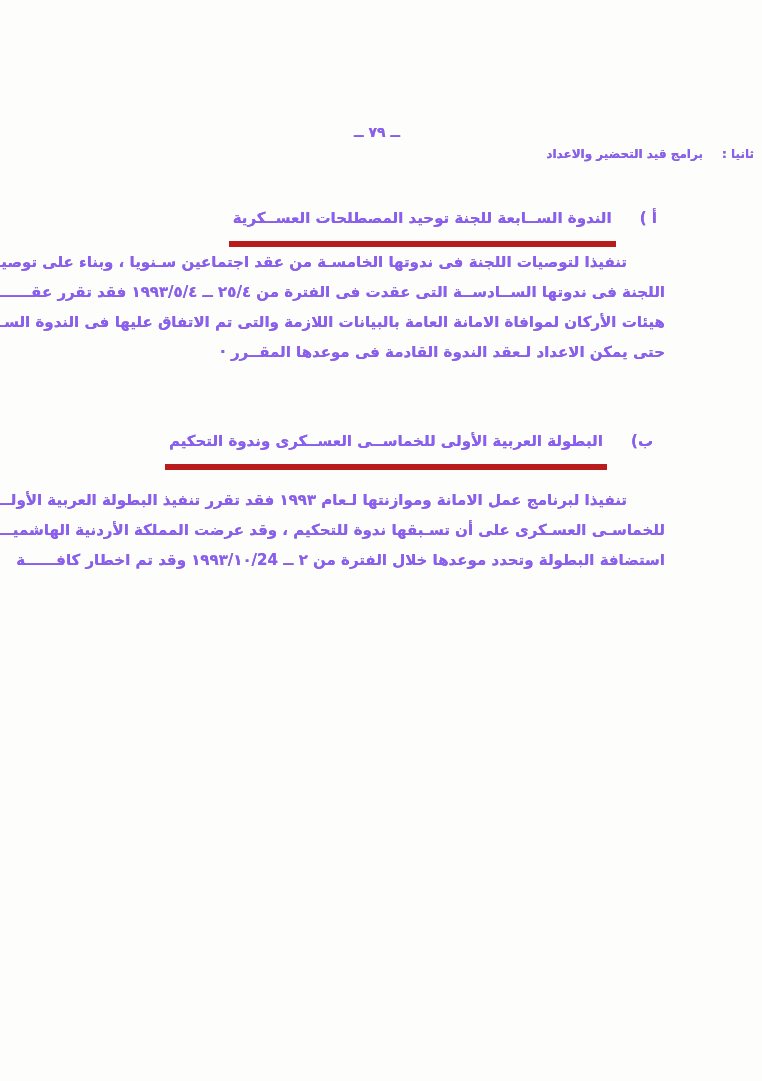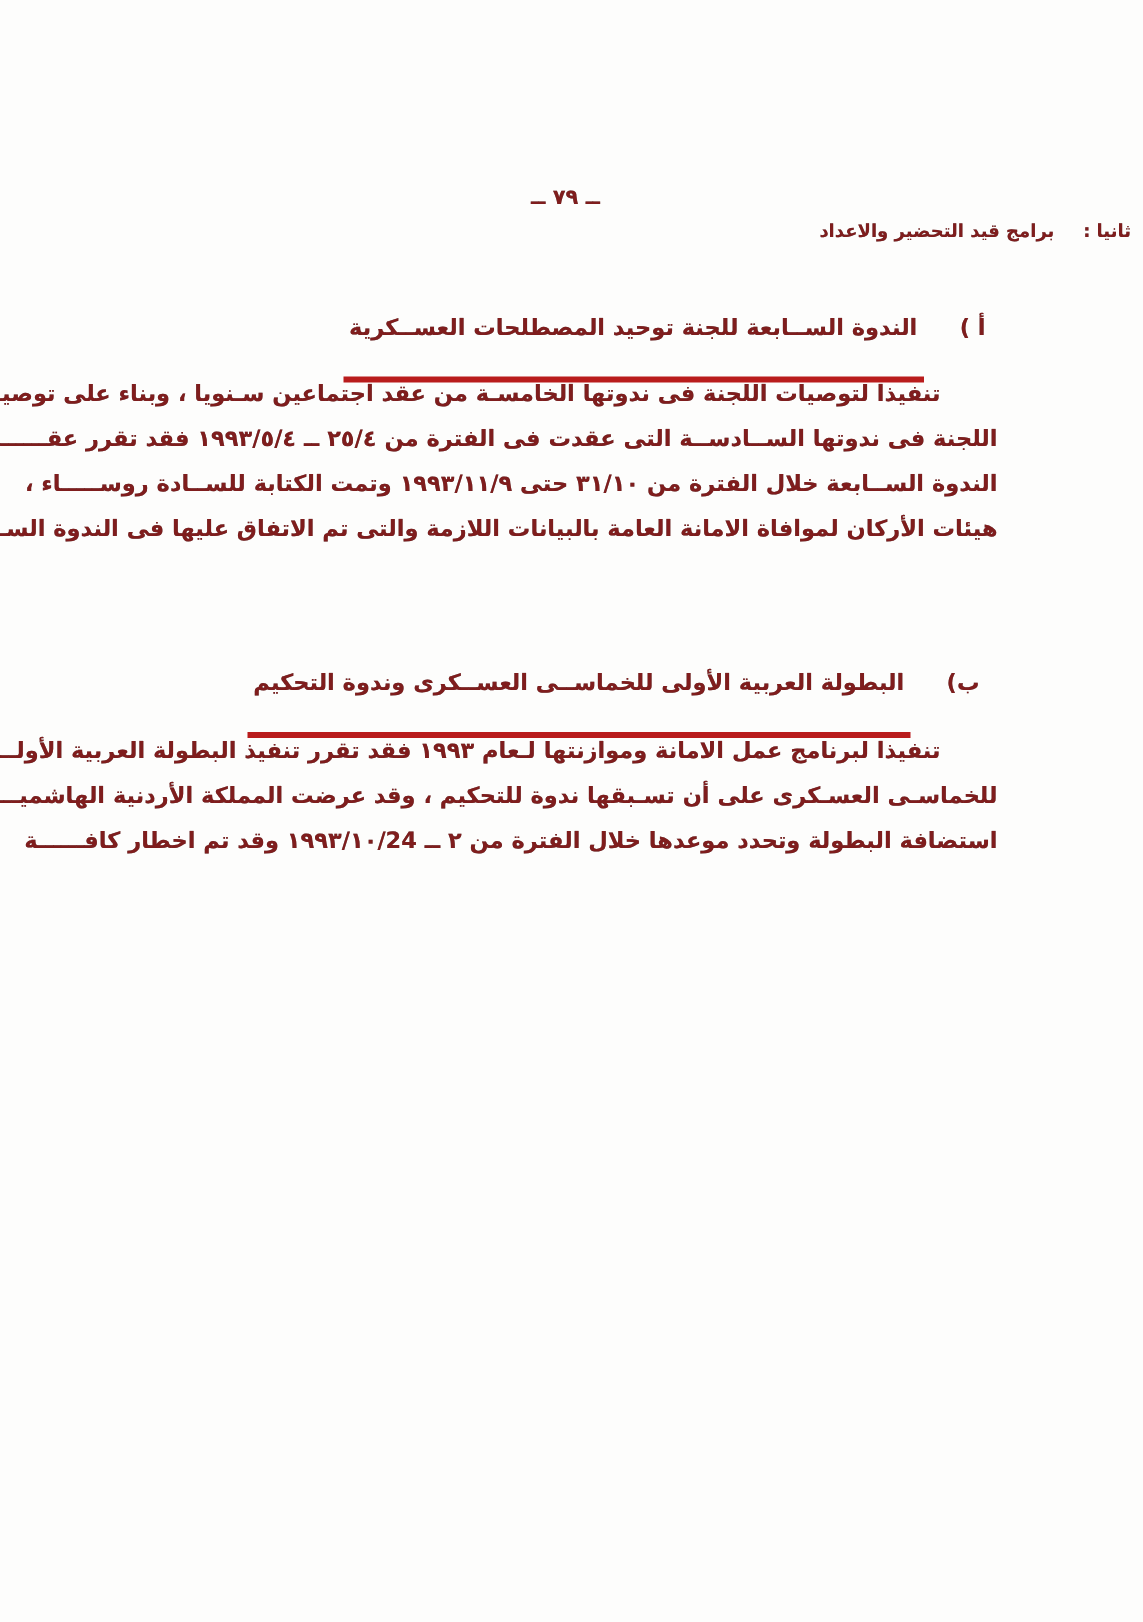--- a/index.html
+++ b/index.html
@@ -2,21 +2,21 @@
 <html lang="ar"><head>
 <meta charset="utf-8">
 <style>
   html,body{margin:0;padding:0;background:#e8e8e8;}
   .page{
     position:relative;
     width:762px;height:1081px;
     margin:0 auto;
     background:#fdfdfc;
     font-family:"DejaVu Sans", sans-serif;
-    color:#7f1d1d;
+    color:#8b5cf6;
     font-weight:700;
     overflow:hidden;
   }
   .pagenum{
     position:absolute;top:124px;left:0;width:762px;
     text-align:center;
     font-size:14px;
     letter-spacing:2px;
     transform:translateX(-4px);
   }
@@ -27,27 +27,27 @@
     white-space:nowrap;
   }
   .hdr-title{margin-right:15px;}
   .sub{
     position:absolute;
     direction:rtl;unicode-bidi:embed;
     font-size:15px;
     white-space:nowrap;
   }
   .sub-a{top:209px;right:105px;}
-  .sub-b{top:446px;right:109px;}
+  .sub-b{top:432px;right:109px;}
   .sub .marker{display:inline-block;vertical-align:top;}
   .sub .subtitle{
     display:inline-block;
     margin-right:19px;
-    padding:0 4px 24px 4px;
-    border-bottom:4px solid #b91c1c;
+    padding:0 4px 14px 4px;
+    border-bottom:6px solid #b91c1c;
   }
   .para{
     position:absolute;right:97px;left:20px;
     direction:rtl;unicode-bidi:embed;
     font-size:15px;
   }
   .para-a{top:249px;}
   .para-b{top:487px;}
   .para .line{
     height:30px;line-height:27px;
@@ -71,22 +71,22 @@
   </div>
 
   <div class="sub sub-a">
     <span class="marker">أ )</span>
     <span class="subtitle">الندوة الســابعة للجنة توحيد المصطلحات العســكرية</span>
   </div>
 
   <div class="para para-a">
     <div class="line first">تنفيذا لتوصيات اللجنة فى ندوتها الخامسـة من عقد اجتماعين سـنويا ،  وبناء على توصيــــات</div>
     <div class="line">اللجنة فى ندوتها الســادســة التى عقدت فى الفترة من ٢٥/٤ ــ ١٩٩٣/٥/٤ فقد تقرر عقــــــد</div>
-    <div class="line">الندوة الســابعة خلال الفترة من ٣١/١٠ حتى ١٩٩٣/١١/٩ وتمت الكتابة للســادة روســـــاء ،</div>
     <div class="line">هيئات الأركان لموافاة الامانة العامة بالبيانات اللازمة والتى تم الاتفاق عليها فى الندوة الســابقـــــة</div>
+    <div class="line">حتى يمكن الاعداد لـعقد الندوة القادمة فى موعدها المقــرر ·</div>
   </div>
 
   <div class="sub sub-b">
     <span class="marker">ب)</span>
     <span class="subtitle">البطولة العربية الأولى للخماســى العســكرى وندوة التحكيم</span>
   </div>
 
   <div class="para para-b">
     <div class="line first">تنفيذا لبرنامج عمل الامانة وموازنتها لـعام ١٩٩٣ فقد تقرر تنفيذ البطولة العربية الأولـــى</div>
     <div class="line">للخماسـى العسـكرى على أن تسـبقها ندوة للتحكيم ،  وقد عرضت المملكة الأردنية الهاشميـــــــــة</div>

